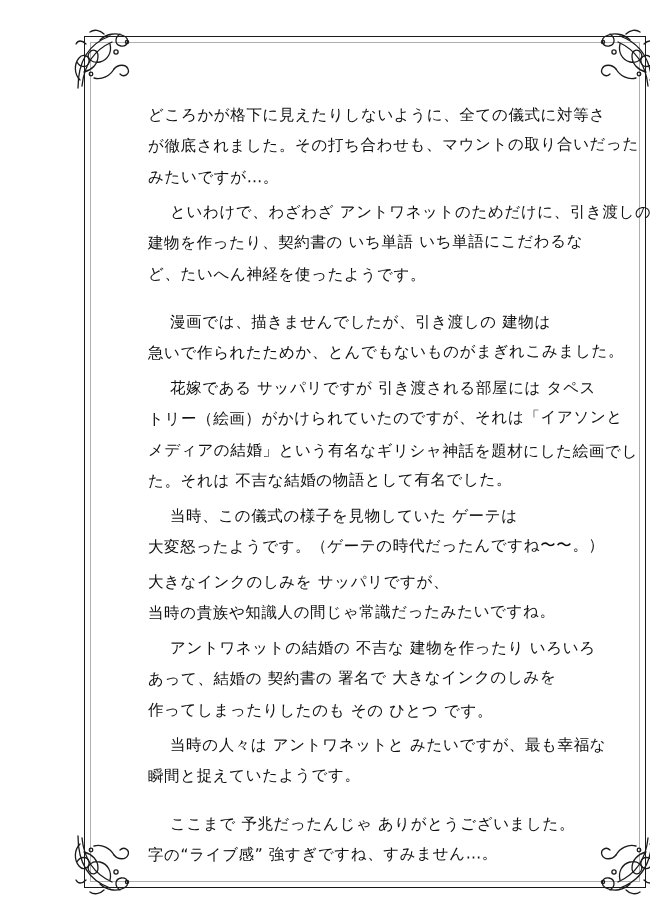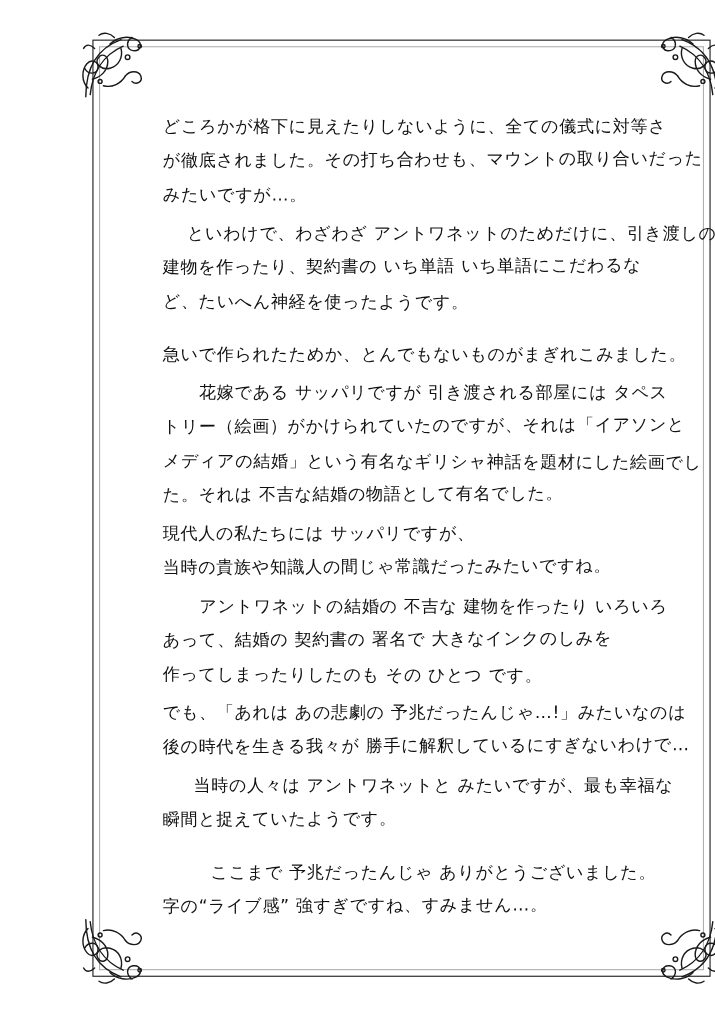--- a/index.html
+++ b/index.html
@@ -68,21 +68,21 @@
   .line {
     display: block;
     font-family: "DejaVu Sans", sans-serif;
     font-size: 15.5px;
     line-height: 31px;
     color: #101010;
     letter-spacing: 0.6px;
     white-space: pre;
     transform-origin: left center;
   }
-  .indent { padding-left: 22px; text-align: center; }
+  .indent { padding-left: 22px; }
   .gap { height: 13px; }
 
   
   .line:nth-child(2n)   { transform: rotate(-0.25deg); }
   .line:nth-child(3n)   { transform: rotate(0.18deg); }
   .line:nth-child(5n)   { transform: rotate(-0.12deg) translateX(1px); }
 </style>
 </head>
 <body>
 
@@ -166,46 +166,47 @@
 
     <p class="para">
       <span class="line indent">といわけで、わざわざ アントワネットのためだけに、引き渡しの</span>
       <span class="line">建物を作ったり、契約書の いち単語 いち単語にこだわるな</span>
       <span class="line">ど、たいへん神経を使ったようです。</span>
     </p>
 
     <div class="gap"></div>
 
     <p class="para">
+      <span class="line indent">漫画では、描きませんでしたが、引き渡しの 建物は</span>
       <span class="line">急いで作られたためか、とんでもないものがまぎれこみました。</span>
     </p>
 
     <p class="para">
       <span class="line indent">花嫁である サッパリですが 引き渡される部屋には タペス</span>
       <span class="line">トリー（絵画）がかけられていたのですが、それは「イアソンと</span>
       <span class="line">メディアの結婚」という有名なギリシャ神話を題材にした絵画でし</span>
       <span class="line">た。それは 不吉な結婚の物語として有名でした。</span>
     </p>
 
-
-    <p class="para">
-      <span class="line">現代人の私たちには サッパリですが、</span>
+    <p class="para">
+      <span class="line indent">当時、この儀式の様子を見物していた ゲーテは</span>
+      <span class="line">大変怒ったようです。（ゲーテの時代だったんですね〜〜。）</span>
+    </p>
+
+    <p class="para">
+      <span class="line">大きなインクのしみを サッパリですが、</span>
       <span class="line">当時の貴族や知識人の間じゃ常識だったみたいですね。</span>
     </p>
 
     <p class="para">
       <span class="line indent">アントワネットの結婚の 不吉な 建物を作ったり いろいろ</span>
       <span class="line">あって、結婚の 契約書の 署名で 大きなインクのしみを</span>
       <span class="line">作ってしまったりしたのも その ひとつ です。</span>
     </p>
 
-    <p class="para">
-      <span class="line">でも、「あれは あの悲劇の 予兆だったんじゃ…!」みたいなのは</span>
-      <span class="line">後の時代を生きる我々が 勝手に解釈しているにすぎないわけで…</span>
-    </p>
 
     <p class="para">
       <span class="line indent">当時の人々は アントワネットと みたいですが、最も幸福な</span>
       <span class="line">瞬間と捉えていたようです。</span>
     </p>
 
     <div class="gap"></div>
 
     <p class="para">
       <span class="line indent">ここまで 予兆だったんじゃ ありがとうございました。</span>

